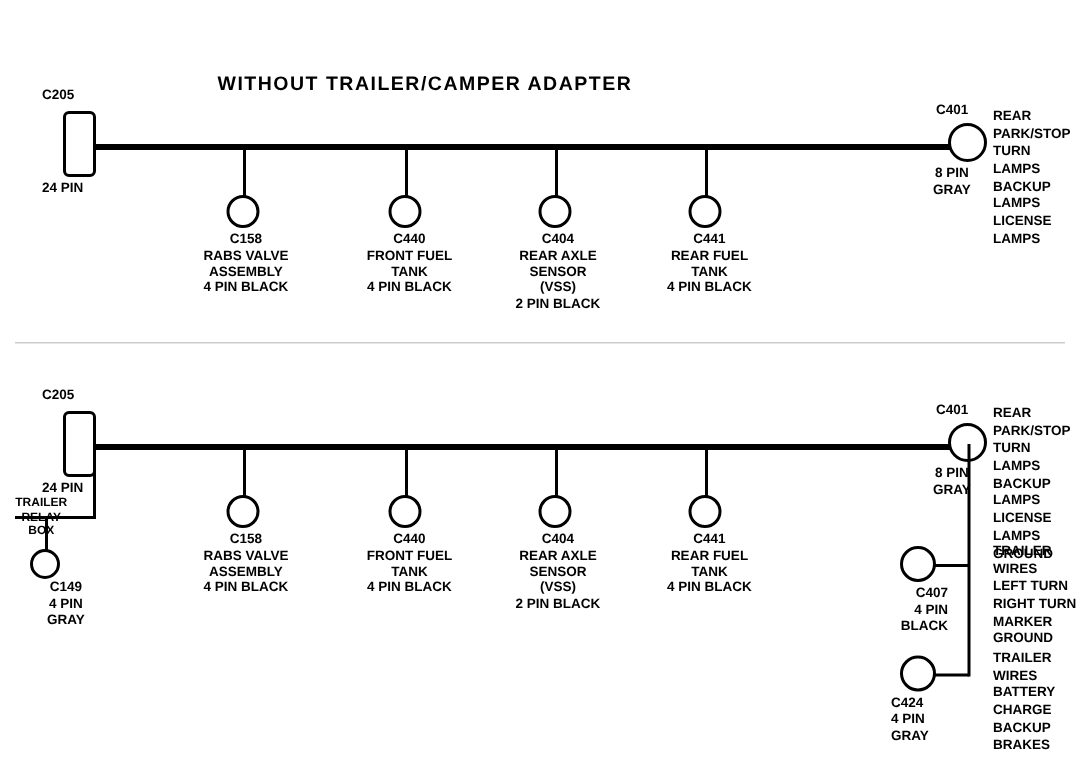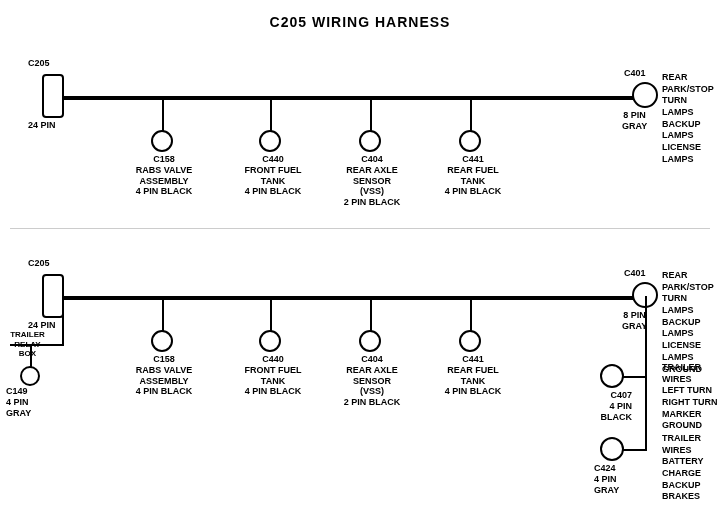--- a/index.html
+++ b/index.html
@@ -83,22 +83,22 @@
     .bline {
       position: absolute;
       background: #000;
     }
   </style>
 </head>
 <body>
 
 <div class="diagram">
 
-  <div class="page-title" style="position:absolute;top:6px;left:0;right:0;">C205 WIRING HARNESS</div>
 
+  <div class="section-label" style="top:48px; left:145px; font-size:13px;">WITHOUT  TRAILER/CAMPER  ADAPTER</div>
 
   <div class="hline" style="top:96px; left:55px; width:596px;"></div>
 
   <div class="rect-connector" style="top:74px; left:42px; width:22px; height:44px;"></div>
   <div class="label" style="top:58px; left:28px;">C205</div>
   <div class="label" style="top:120px; left:28px;">24 PIN</div>
 
   <div class="connector" style="top:82px; left:632px; width:26px; height:26px;"></div>
   <div class="label" style="top:68px; left:624px;">C401</div>
   <div class="label label-left" style="top:72px; left:662px; text-align:left; line-height:1.3;">REAR PARK/STOP<br>TURN LAMPS<br>BACKUP LAMPS<br>LICENSE LAMPS</div>
@@ -129,21 +129,21 @@
   <div class="label" style="top:258px; left:28px;">C205</div>
   <div class="label" style="top:320px; left:28px;">24 PIN</div>
 
   <div class="vline" style="top:296px; left:62px; height:50px;"></div>
 
   <div class="bline" style="top:344px; left:10px; width:54px; height:2px;"></div>
   <div class="label" style="top:330px; left:0px; width:55px; text-align:center; font-size:8px;">TRAILER<br>RELAY<br>BOX</div>
 
   <div class="vline" style="top:344px; left:30px; height:24px;"></div>
   <div class="connector" style="top:366px; left:20px; width:20px; height:20px;"></div>
-  <div class="label" style="top:386px; left:6px; width:48px; text-align:left;">C149<br>4 PIN GRAY</div>
+  <div class="label" style="top:386px; left:20px; width:48px; text-align:center;">C149<br>4 PIN GRAY</div>
 
   <div class="vline" style="top:296px; left:162px; height:38px;"></div>
   <div class="connector" style="top:330px; left:151px; width:22px; height:22px;"></div>
   <div class="label" style="top:354px; left:134px; width:60px; text-align:center;">C158<br>RABS VALVE<br>ASSEMBLY<br>4 PIN BLACK</div>
 
   <div class="vline" style="top:296px; left:270px; height:38px;"></div>
   <div class="connector" style="top:330px; left:259px; width:22px; height:22px;"></div>
   <div class="label" style="top:354px; left:243px; width:60px; text-align:center;">C440<br>FRONT FUEL<br>TANK<br>4 PIN BLACK</div>
 
   <div class="vline" style="top:296px; left:370px; height:38px;"></div>

